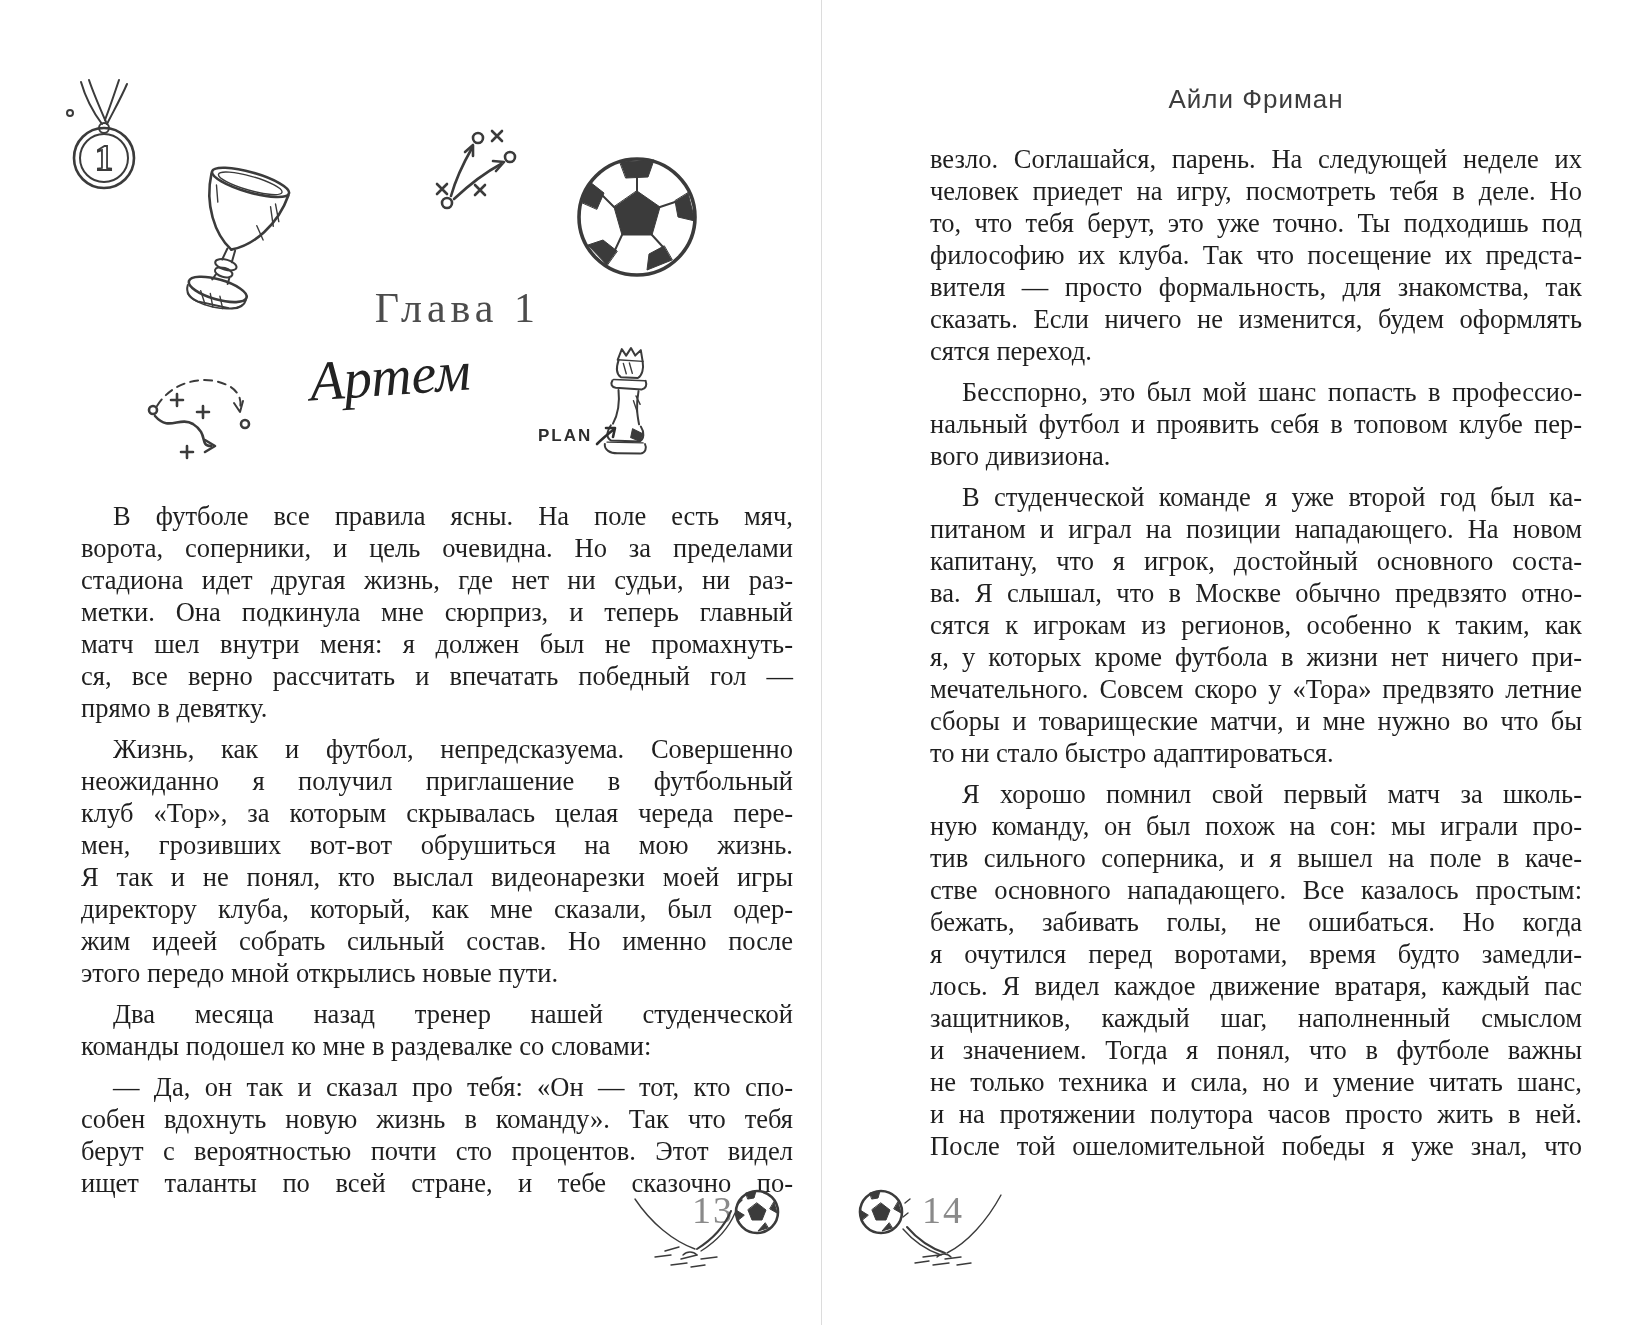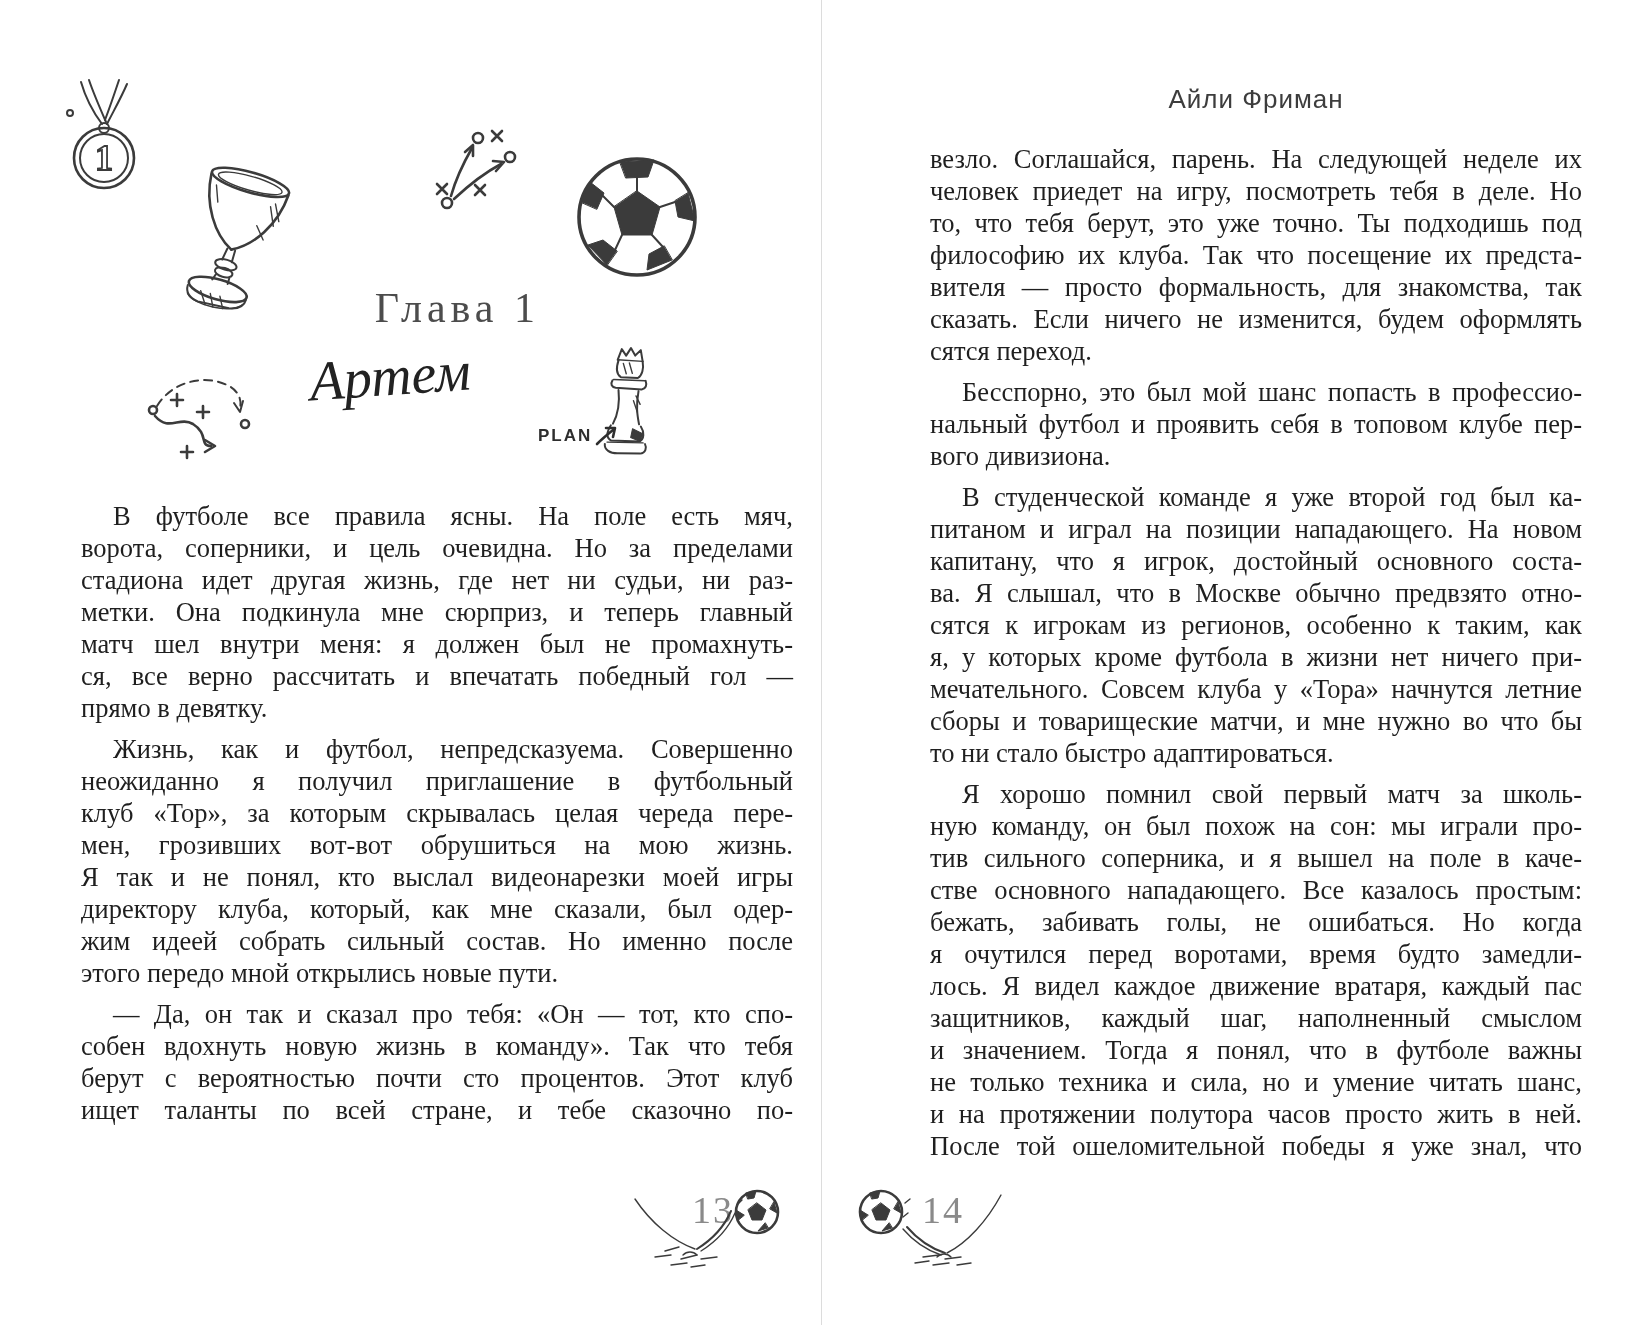--- a/index.html
+++ b/index.html
@@ -153,23 +153,27 @@
           <div class="line first">Жизнь, как и футбол, непредсказуема. Совершенно</div>
           <div class="line">неожиданно я получил приглашение в футбольный</div>
           <div class="line">клуб «Тор», за которым скрывалась целая череда пере-</div>
           <div class="line">мен, грозивших вот-вот обрушиться на мою жизнь.</div>
           <div class="line">Я так и не понял, кто выслал видеонарезки моей игры</div>
           <div class="line">директору клуба, который, как мне сказали, был одер-</div>
           <div class="line">жим идеей собрать сильный состав. Но именно после</div>
           <div class="line last">этого передо мной открылись новые пути.</div>
         </div>
         <div class="para">
+          <div class="line first">Два месяца назад тренер нашей студенческой</div>
+          <div class="line last">команды подошел ко мне в раздевалке со словами:</div>
+        </div>
+        <div class="para">
           <div class="line first">— Да, он так и сказал про тебя: «Он — тот, кто спо-</div>
           <div class="line">собен вдохнуть новую жизнь в команду». Так что тебя</div>
-          <div class="line">берут с вероятностью почти сто процентов. Этот клуб</div>
+          <div class="line">берут с вероятностью почти сто процентов. Этот видел</div>
           <div class="line">ищет таланты по всей стране, и тебе сказочно по-</div>
         </div>
       </div>
 
     <span class="pagenum pn-left">13</span>
     <svg class="dd" style="left:625px;top:1185px" width="165" height="85" viewBox="0 0 165 85">
       <path class="thin" d="M10,14 C26,38 48,56 70,64"></path>
       <path class="thin" d="M40,66 L54,62 M30,72 L46,70 M56,74 L72,70 M76,74 L92,72 M46,80 L62,78 M66,82 L80,80"></path>
       <path class="thin" d="M58,70 C62,66 68,66 72,70"></path>
       <path d="M72,64 C88,54 100,40 106,26"></path>
@@ -202,21 +206,21 @@
           <div class="line">нальный футбол и проявить себя в топовом клубе пер-</div>
           <div class="line last">вого дивизиона.</div>
         </div>
         <div class="para">
           <div class="line first">В студенческой команде я уже второй год был ка-</div>
           <div class="line">питаном и играл на позиции нападающего. На новом</div>
           <div class="line">капитану, что я игрок, достойный основного соста-</div>
           <div class="line">ва. Я слышал, что в Москве обычно предвзято отно-</div>
           <div class="line">сятся к игрокам из регионов, особенно к таким, как</div>
           <div class="line">я, у которых кроме футбола в жизни нет ничего при-</div>
-          <div class="line">мечательного. Совсем клуба у «Тора» начнутся летние</div>
+          <div class="line">мечательного. Совсем скоро у «Тора» предвзято летние</div>
           <div class="line">сборы и товарищеские матчи, и мне нужно во что бы</div>
           <div class="line last">то ни стало быстро адаптироваться.</div>
         </div>
         <div class="para">
           <div class="line first">Я хорошо помнил свой первый матч за школь-</div>
           <div class="line">ную команду, он был похож на сон: мы играли про-</div>
           <div class="line">тив сильного соперника, и я вышел на поле в каче-</div>
           <div class="line">стве основного нападающего. Все казалось простым:</div>
           <div class="line">бежать, забивать голы, не ошибаться. Но когда</div>
           <div class="line">я очутился перед воротами, время будто замедли-</div>

